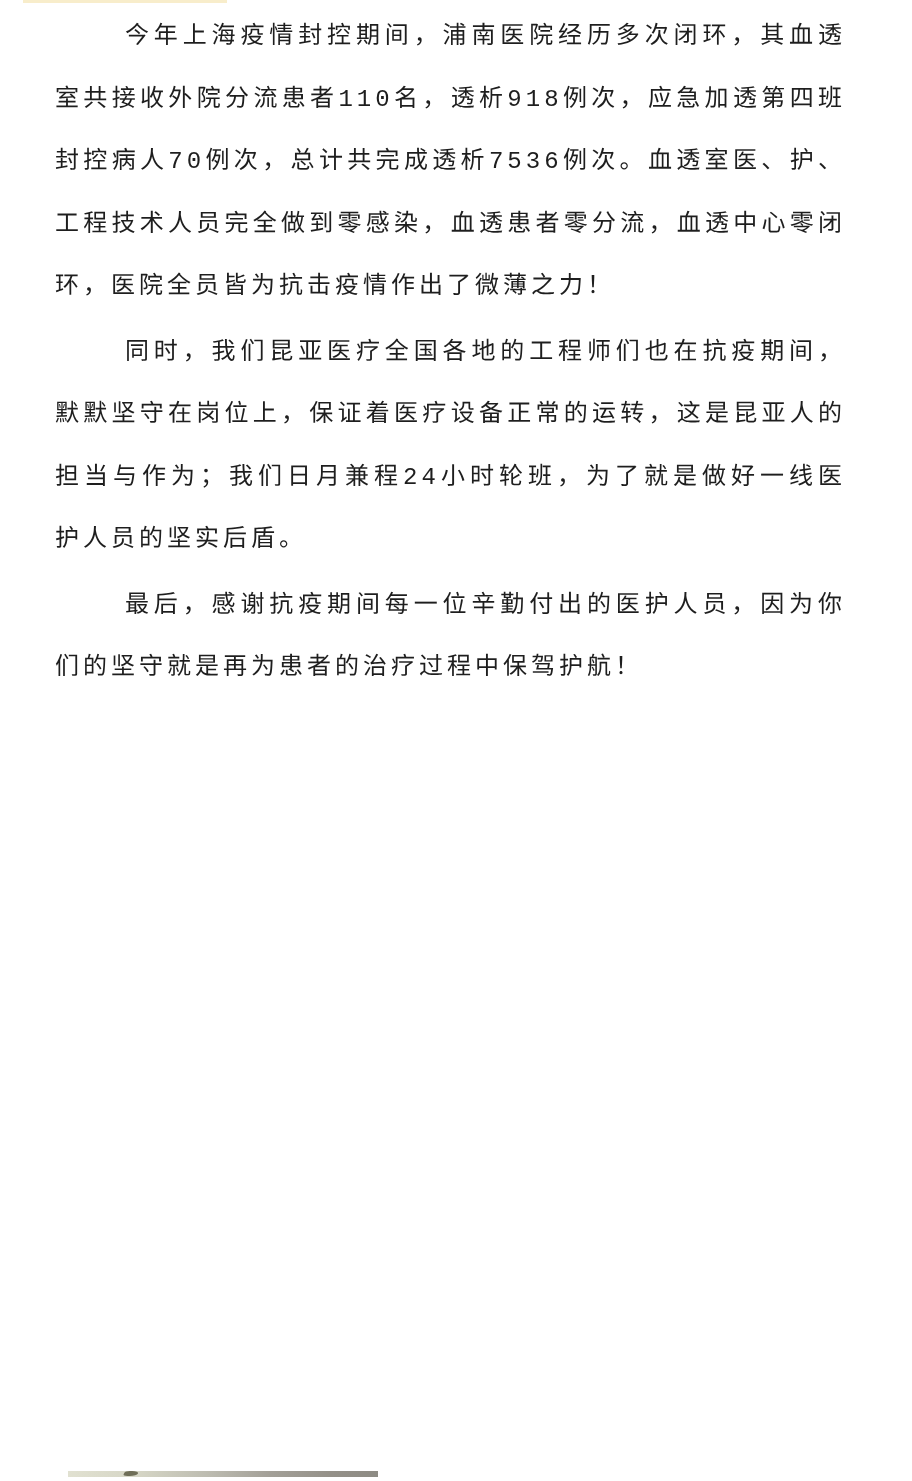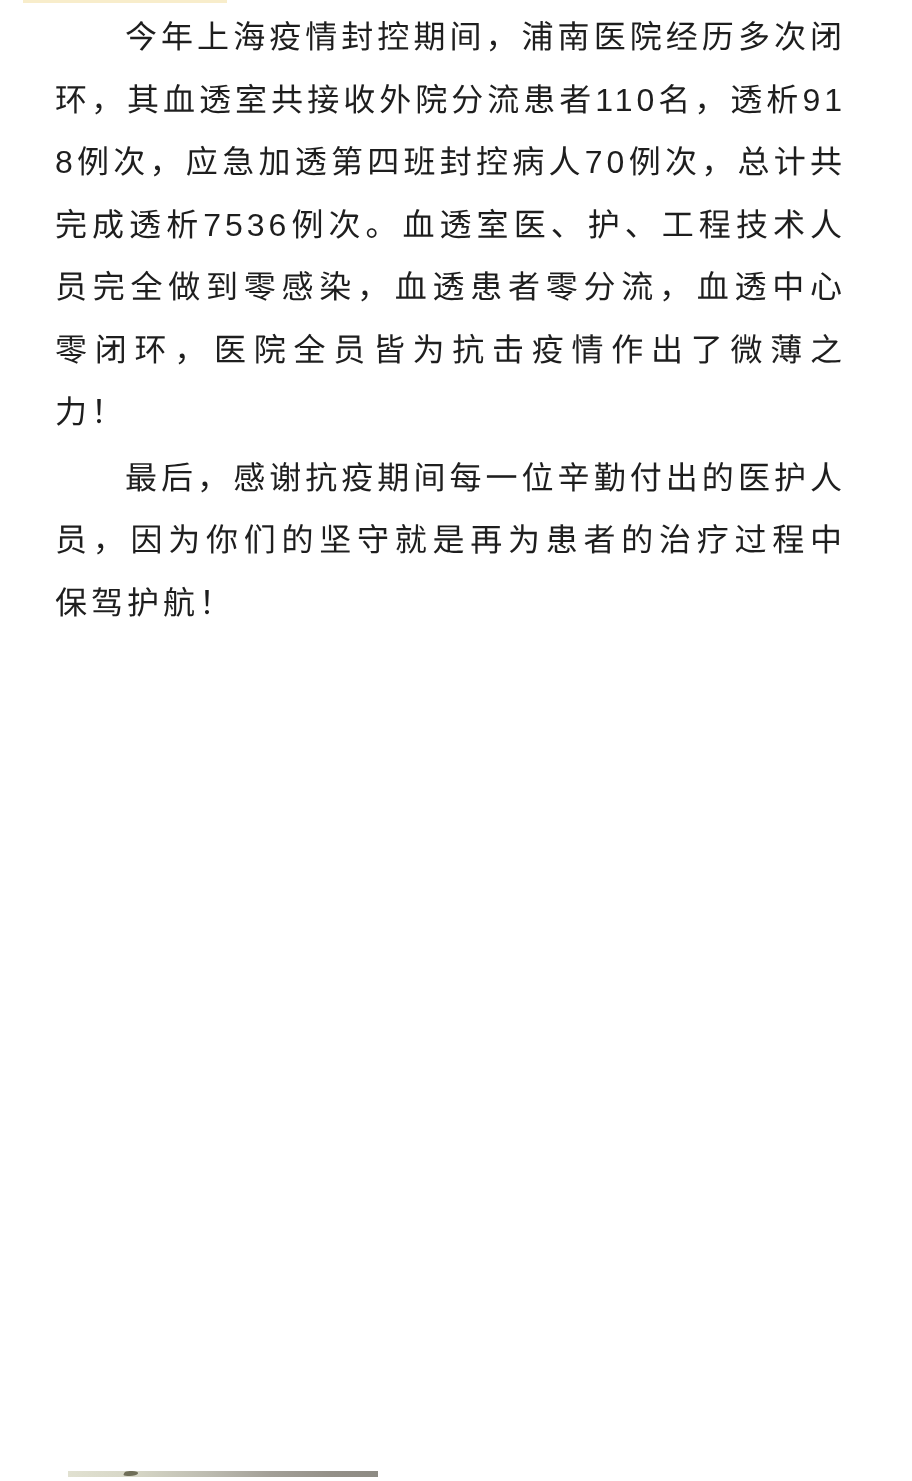--- a/index.html
+++ b/index.html
@@ -26,28 +26,29 @@
   }
   .article {
     position: absolute;
     top: 6px;
     left: 55px;
     width: 791px;
     color: #1e1e1e;
   }
   .article p {
     margin: 0 0 3px 0;
-    font-size: 32px;
+    font-size: 24px;
     line-height: 62.5px;
     letter-spacing: 4px;
     text-align: justify;
     text-justify: inter-character;
     text-indent: 70px;
     word-break: break-all;
     overflow-wrap: break-word;
+    font-family: Liberation Mono, monospace;
   }
   
   .bottom-image-edge {
     position: absolute;
     top: 1471px;
     left: 68px;
     width: 310px;
     height: 6px;
     background: linear-gradient(90deg,
       #e1e1d1 0%,
@@ -71,20 +72,21 @@
 </style>
 </head>
 <body>
 
 <div class="screen">
 
   <div class="top-image-edge"></div>
 
   <div class="article">
     <p>今年上海疫情封控期间，浦南医院经历多次闭环，其血透室共接收外院分流患者110名，透析918例次，应急加透第四班封控病人70例次，总计共完成透析7536例次。血透室医、护、工程技术人员完全做到零感染，血透患者零分流，血透中心零闭环，医院全员皆为抗击疫情作出了微薄之力！</p>
+    <p>同时，我们昆亚医疗全国各地的工程师们也在抗疫期间，默默坚守在岗位上，保证着医疗设备正常的运转，这是昆亚人的担当与作为；我们日月兼程24小时轮班，为了就是做好一线医护人员的坚实后盾。</p>
     <p>最后，感谢抗疫期间每一位辛勤付出的医护人员，因为你们的坚守就是再为患者的治疗过程中保驾护航！</p>
   </div>
 
   <div class="bottom-image-edge">
     <span class="photo-detail-mark"></span>
   </div>
 
 </div>
 
 </body></html>

